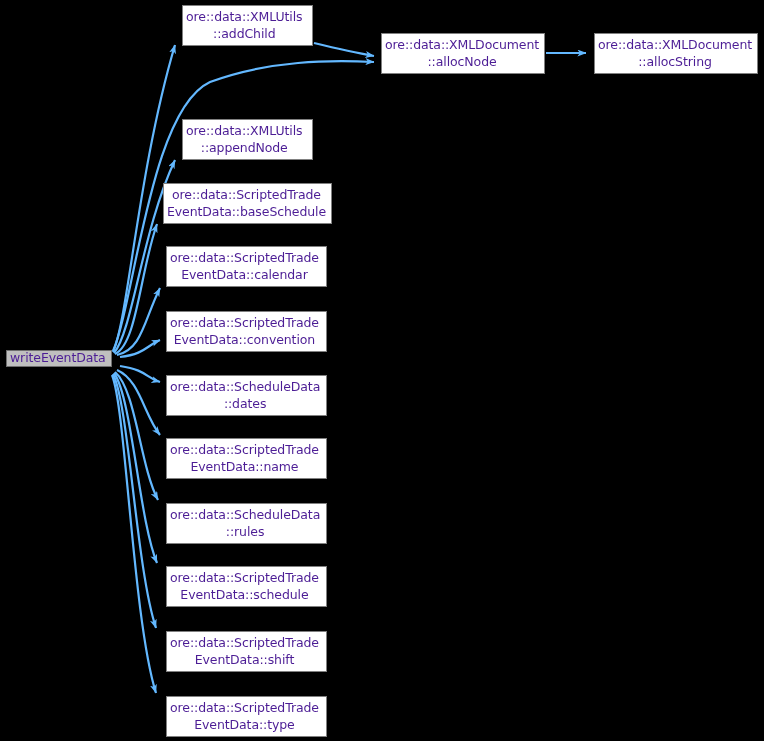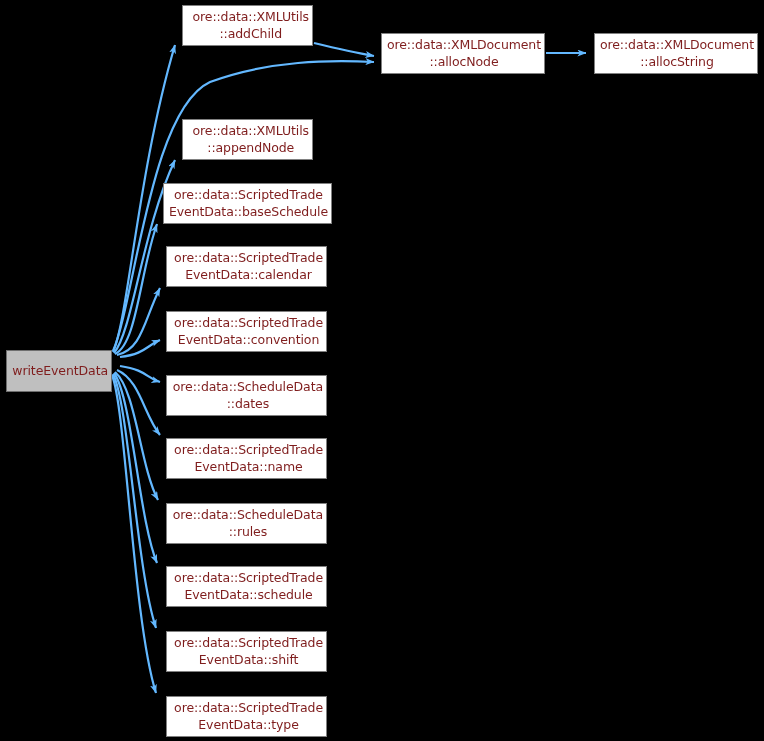--- a/index.html
+++ b/index.html
@@ -21,24 +21,24 @@
     top: 0;
     width: 764px;
     height: 741px;
     pointer-events: none;
   }
   .node {
     position: absolute;
     box-sizing: border-box;
     border: 1px solid #808080;
     background: #ffffff;
-    color: #7f1d1d;
+    color: #4c1d95;
     display: flex;
     align-items: center;
-    justify-content: flex-end;
+    justify-content: flex-start;
     text-align: center;
     line-height: 1.32;
     font-size: 12.5px;
     letter-spacing: -0.1px;
     white-space: pre-line;
   }
   .node.root {
     background: #bfbfbf;
     border: 1px solid #6e6e6e;
   }
@@ -69,21 +69,21 @@
         <path d="M117,370 C140,380 144,415 160,435" fill="none" stroke="#63b8ff" stroke-width="2.2" marker-end="url(#arrowhead)"></path>
         <path d="M115,372 C136,390 140,466 158,500" fill="none" stroke="#63b8ff" stroke-width="2.2" marker-end="url(#arrowhead)"></path>
         <path d="M114,373 C132,398 139,520 157,563" fill="none" stroke="#63b8ff" stroke-width="2.2" marker-end="url(#arrowhead)"></path>
         <path d="M113,374 C129,405 136,568 156,628" fill="none" stroke="#63b8ff" stroke-width="2.2" marker-end="url(#arrowhead)"></path>
         <path d="M112,375 C126,410 133,620 156,693" fill="none" stroke="#63b8ff" stroke-width="2.2" marker-end="url(#arrowhead)"></path>
         <path d="M314,43 C335,48 352,52 374,56" fill="none" stroke="#63b8ff" stroke-width="2.2" marker-end="url(#arrowhead)"></path>
         <path d="M546,53 L586,53" fill="none" stroke="#63b8ff" stroke-width="2.2" marker-end="url(#arrowhead)"></path>
       </g>
   </svg>
   <div id="nodes-group">
-      <div class="node root" style="left: 6px; top: 350px; width: 106px; height: 42px;"><span class="node-label">writeEventData</span></div>
+      <div class="node root" style="left: 6px; top: 350px; width: 106px; height: 17px;"><span class="node-label">writeEventData</span></div>
       <div class="node" style="left: 182px; top: 5px; width: 131px; height: 41px;"><span class="node-label">ore::data::XMLUtils
 ::addChild</span></div>
       <div class="node" style="left: 381px; top: 33px; width: 164px; height: 41px;"><span class="node-label">ore::data::XMLDocument
 ::allocNode</span></div>
       <div class="node" style="left: 594px; top: 33px; width: 164px; height: 41px;"><span class="node-label">ore::data::XMLDocument
 ::allocString</span></div>
       <div class="node" style="left: 182px; top: 119px; width: 131px; height: 41px;"><span class="node-label">ore::data::XMLUtils
 ::appendNode</span></div>
       <div class="node" style="left: 163px; top: 183px; width: 169px; height: 41px;"><span class="node-label">ore::data::ScriptedTrade
 EventData::baseSchedule</span></div>

